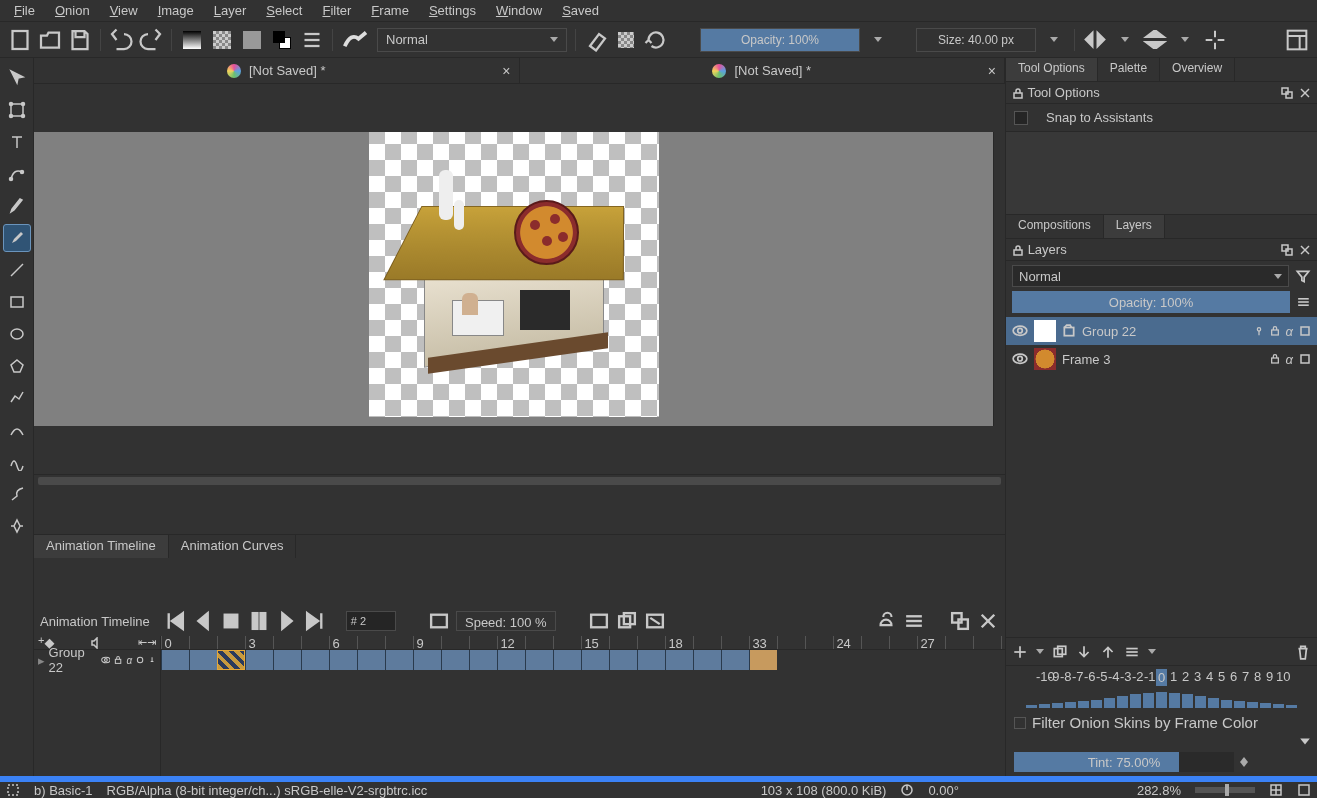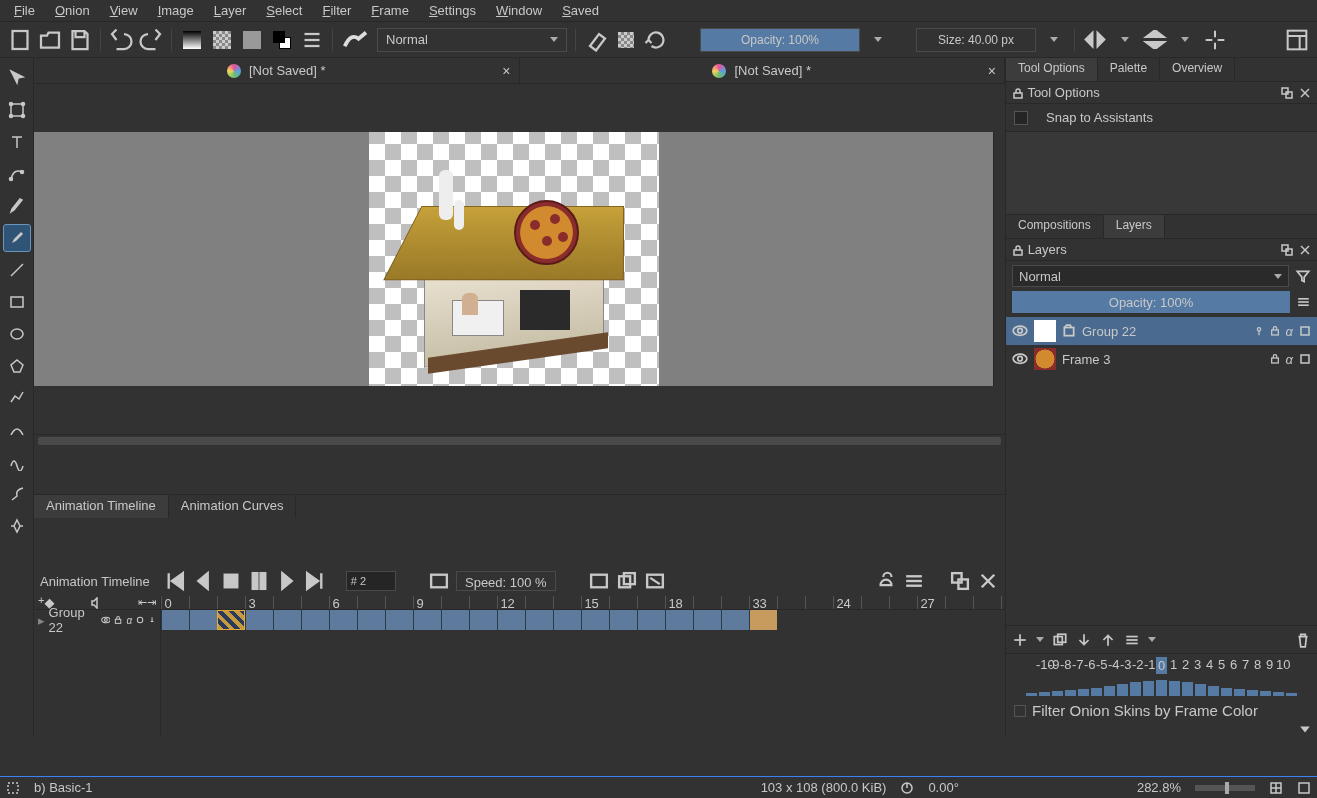--- a/index.html
+++ b/index.html
@@ -70,21 +70,21 @@
 .layer-swatch { width: 22px; height: 22px; background: #fff; }
 .layer-actions { height: 28px; display: flex; align-items: center; padding: 0 6px; gap: 8px; border-top: 1px solid #282828; }
 .onion-panel { border-top: 1px solid #282828; }
 .onion-nums { height: 44px; display: flex; align-items: center; justify-content: center; gap: 2px; font-size: 9px; padding: 0 4px; }
 .onion-num { width: 11px; text-align: center; }
 .onion-num.current { background: #557aa3; padding: 1px 0; }
 .onion-bars { display: flex; gap: 2px; align-items: flex-end; height: 16px; margin-top: 4px; }
 .onion-bar { width: 11px; background: #557aa3; }
 .tint-box { height: 20px; background: #557aa3; display: flex; align-items: center; justify-content: center; width: 220px; font-size: 11px; }
 .color-box { width: 38px; height: 18px; }
-.statusbar { height: 22px; background: #323232; border-top: 1px solid #3b82f6; display: flex; align-items: center; padding: 0 6px; gap: 14px; font-size: 12px; margin-top: 40px; }
+.statusbar { height: 22px; background: #323232; border-top: 6px solid #3b82f6; display: flex; align-items: center; padding: 0 6px; gap: 14px; font-size: 12px; }
 .spacer { flex: 1; }
 .mini-scroll { height: 12px; background: #323232; border-top: 1px solid #282828; position: relative; }
 .mini-scroll::after { content: ""; position: absolute; left: 4px; top: 2px; right: 4px; height: 8px; background: #4a4a4a; border-radius: 2px; }
 svg { stroke: #c8c8c8; fill: none; stroke-width: 1.5; }
 .arrow-down { width: 0; height: 0; border-left: 4px solid transparent; border-right: 4px solid transparent; border-top: 5px solid #aaa; }
 .vscroll { width: 12px; background: #323232; border-left: 1px solid #282828; }
 .krita-logo { width: 14px; height: 14px; border-radius: 50%; background: conic-gradient(#e94f9a, #5aa0e0, #6cc06c, #f3d35a, #e94f9a); }
 </style>
 </head>
 <body>
@@ -727,29 +727,39 @@
             </div>
           </div>
         </div>
       <div style="padding:4px 8px;display:flex;align-items:center;gap:6px">
         <div style="width:12px;height:12px;border:1px solid #555"></div>
         <span style="font-size:15px">Filter Onion Skins by Frame Color</span>
       </div>
       <div style="padding:4px 8px;display:flex;justify-content:flex-end">
           <div class="arrow-down" style="border-top-color:#c8c8c8;transform:scale(1.2)"></div>
         </div>
+      <div style="padding:4px 8px;display:flex;align-items:center;gap:6px">
+        <div class="tint-box" style="background:linear-gradient(to right,#557aa3 75%,#2a2a2a 75%)">
+            <span>Tint: 75.00%</span>
+          </div>
+        <div style="display:flex;flex-direction:column">
+            <div class="arrow-down" style="transform:rotate(180deg)"></div>
+            <div class="arrow-down"></div>
+          </div>
+      </div>
     </div>
   </div>
 </div>
 
 <div class="statusbar">
   <svg viewBox="0 0 14 14" width="14">
       <rect x="2" y="2" width="10" height="10" stroke-dasharray="2"></rect>
     </svg>
   <span>b) Basic-1</span>
+  <span>RGB/Alpha (8-bit integer/ch...)  sRGB-elle-V2-srgbtrc.icc</span>
   <span class="spacer"></span>
   <span>103 x 108 (800.0 KiB)</span>
   <svg viewBox="0 0 14 14" width="14">
       <circle cx="7" cy="7" r="5"></circle>
       <line x1="7" y1="7" x2="7" y2="2"></line>
     </svg>
   <span>0.00°</span>
   <div style="width:150px"></div>
   <span>282.8%</span>
   <div style="width:60px;height:6px;background:#555;position:relative">

